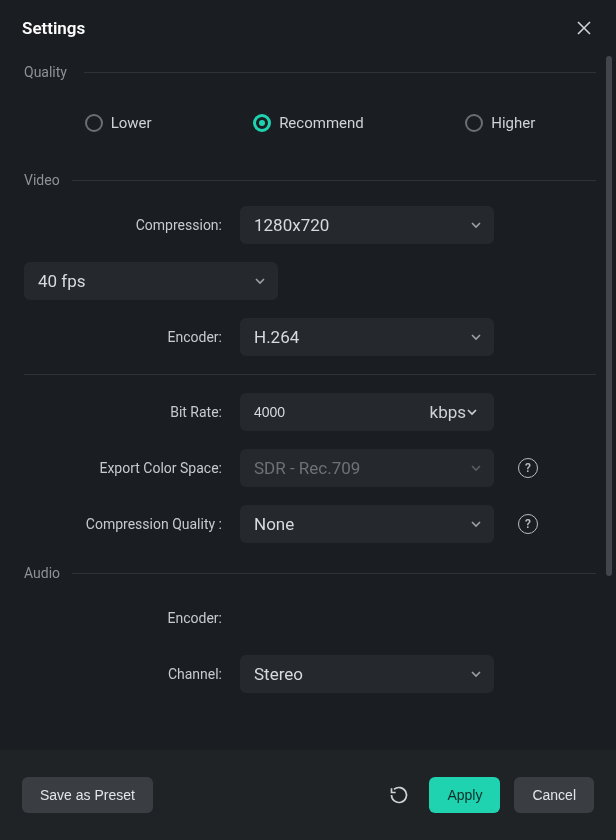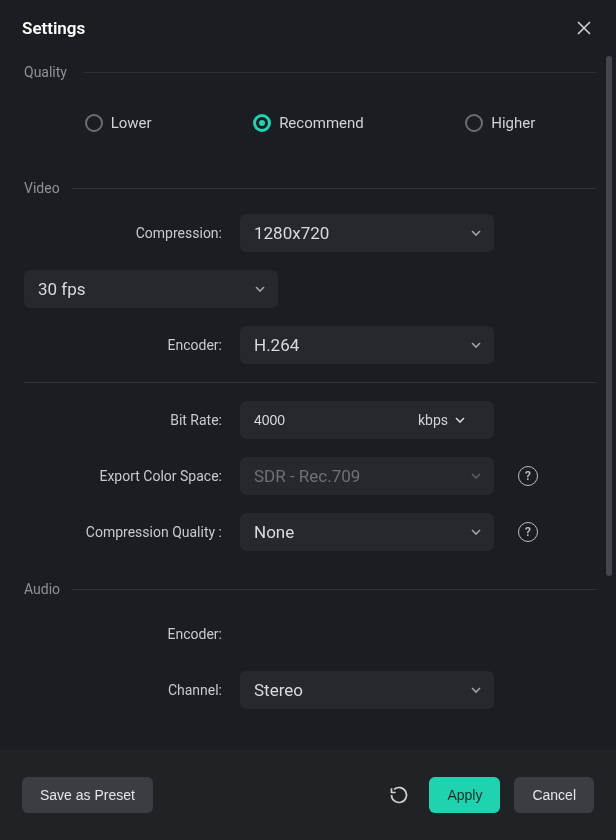--- a/index.html
+++ b/index.html
@@ -39,21 +39,21 @@
   .content {
     flex: 1;
     overflow-y: auto;
     padding: 6px 20px 20px 24px;
     position: relative;
   }
   .section-header {
     display: flex;
     align-items: center;
     gap: 12px;
-    margin-top: 30px;
+    margin-top: 22px;
     margin-bottom: 10px;
   }
   .section-header:first-child { margin-top: 10px; gap: 17px; }
   .section-header .sh-label {
     color: #8e9298;
     font-size: 14px;
     white-space: nowrap;
   }
   .section-header .sh-line {
     flex: 1;
@@ -144,29 +144,28 @@
     border: none;
     border-radius: 6px;
     color: #d7dade;
     font-size: 14px;
     padding: 0 64px 0 14px;
     outline: none;
   }
   .input-unit-wrap { position: relative; width: 254px; }
   .unit-btn {
     position: absolute;
-    right: 16px; top: 0;
+    right: 4px; top: 0;
     height: 38px;
     display: flex;
     align-items: center;
-    gap: 6px;
     padding: 0 12px 0 8px;
     color: #d0d3d6;
     cursor: pointer;
-    font-size: 14px;
+    font-size: 17px;
   }
   .help-btn {
     width: 20px; height: 20px;
     margin-left: 24px;
     border: 1.5px solid #b9bcc0;
     border-radius: 50%;
     display: flex; align-items: center; justify-content: center;
     color: #b9bcc0;
     font-size: 12px;
     font-weight: 600;
@@ -281,21 +280,21 @@
                 <path d="M2 4 L6 8 L10 4"></path>
               </svg>
           </span>
         </div>
       </div>
     </div>
 
     <div class="form-row">
       <div class="form-control">
         <div class="select">
-          <span>30 fps</span>
+          <span>40 fps</span>
           <span class="chev">
             <svg class="chevron" viewBox="0 0 12 12" stroke="currentColor" stroke-width="1.6" fill="none">
                 <path d="M2 4 L6 8 L10 4"></path>
               </svg>
           </span>
         </div>
       </div>
     </div>
 
     <div class="form-row">

